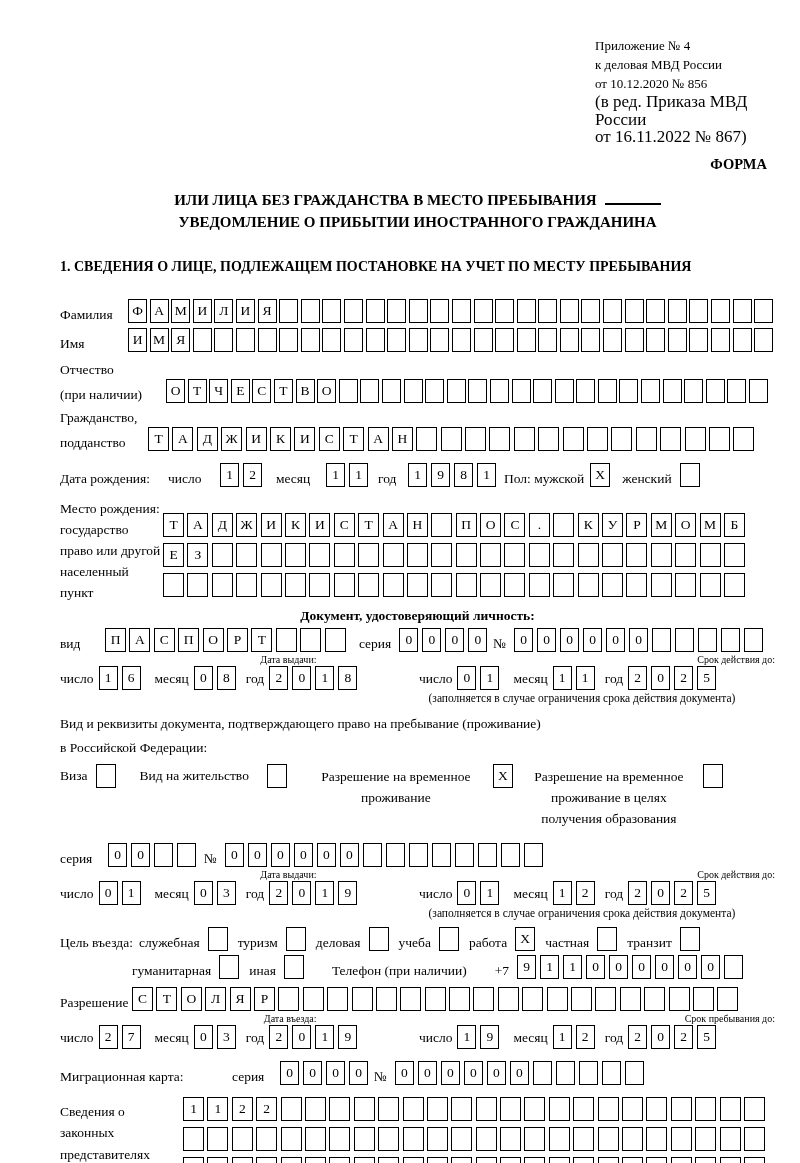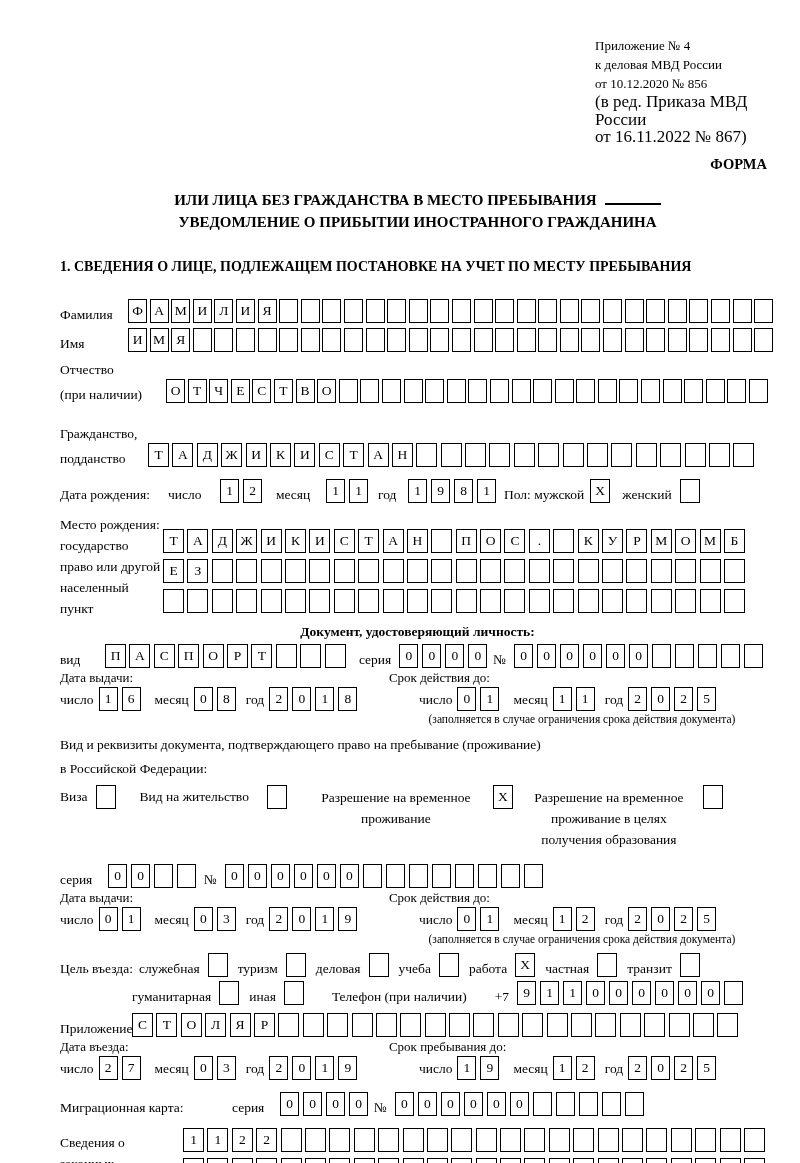--- a/index.html
+++ b/index.html
@@ -27,32 +27,32 @@
         display:flex; align-items:center; justify-content:center; font-size:13.5px; flex:none; }
   .wide .cb { width:21px; margin-right:3.4px; }
   .dg .cb { width:19px; margin-right:4px; }
   .chk { width:20px; height:24px; border:1.5px solid #000; display:inline-flex;
          align-items:center; justify-content:center; font-size:13.5px; flex:none; }
 
   .lw68 { width:68px; } .lw106 { width:106px; } .lw88 { width:88px; }
   .lw103 { width:103px; line-height:21px; padding-top:3px; }
   .lw72 { width:72px; } .lw45 { width:45px; } .lw123 { width:123px; line-height:21.5px; padding-top:3px; }
 
-  .mt2{margin-top:18px;} .mt4{margin-top:4px;} .mt5{margin-top:5px;} .mt6{margin-top:12px;}
+  .mt2{margin-top:2px;} .mt4{margin-top:4px;} .mt5{margin-top:5px;} .mt6{margin-top:12px;}
   .mt8{margin-top:8px;} .mt14{margin-top:14px;}
   .mt24{margin-top:24px;}
 
   .doc-heading { text-align:center; font-weight:bold; font-size:13.5px; margin-top:5px; }
 
   .brow { display:flex; margin-bottom:6px; }
 
   .dpair { display:flex; margin-top:2px; }
   .dcol-l { width:46%; flex:none; }
   .dcol-r { width:54%; flex:none; }
-  .dhead { font-size:13px; text-align:left; }
+  .dhead { font-size:10px; text-align:right; }
   .dcol-l .dhead { width:78%; }
   .drow { display:flex; align-items:flex-start; margin-top:1px; }
   .drow .flabel { padding-right:5px; }
   .dnote { font-size:11.5px; margin-top:2px; text-align:center; white-space:nowrap; }
 
   .intro { font-size:13.5px; line-height:24px; margin-top:8px; }
   .optrow { display:flex; align-items:flex-start; margin-top:4px; }
   .optlbl { font-size:13.5px; padding-top:4px; flex:none; }
   .optlbl.c { text-align:center; line-height:21px; padding-top:2px; white-space:normal; }
   .w176 { width:178px; } .w170 { width:172px; }
@@ -551,21 +551,21 @@
         <span class="cb">0</span>
         <span class="cb">0</span>
         <span class="cb">0</span>
         <span class="cb">0</span>
         <span class="cb">0</span>
         <span class="cb"></span>
       </span>
   </div>
 
   <div class="frow mt8">
-    <div class="flabel lw72">Приложение</div>
+    <div class="flabel lw72">Разрешение</div>
     <div class="boxes wide">
         <span class="cb">С</span>
         <span class="cb">Т</span>
         <span class="cb">О</span>
         <span class="cb">Л</span>
         <span class="cb">Я</span>
         <span class="cb">Р</span>
         <span class="cb"></span>
         <span class="cb"></span>
         <span class="cb"></span>

